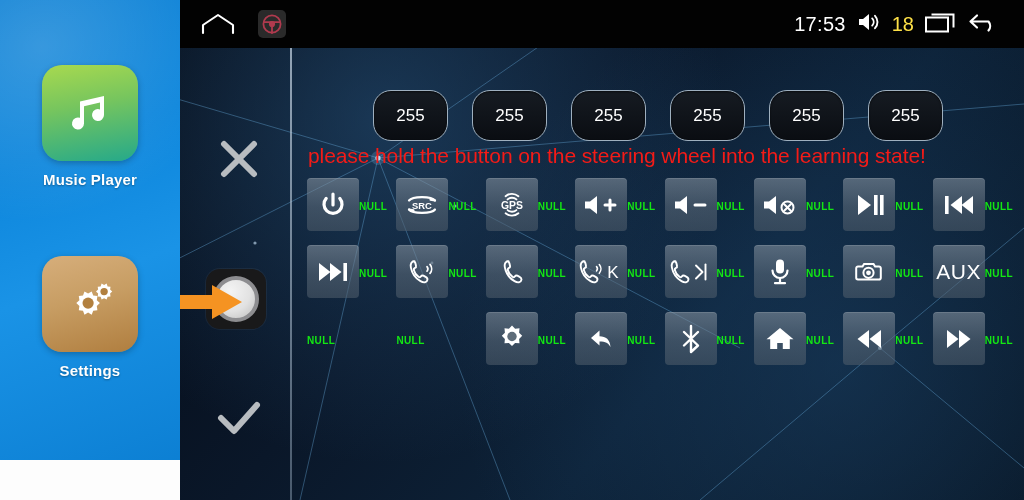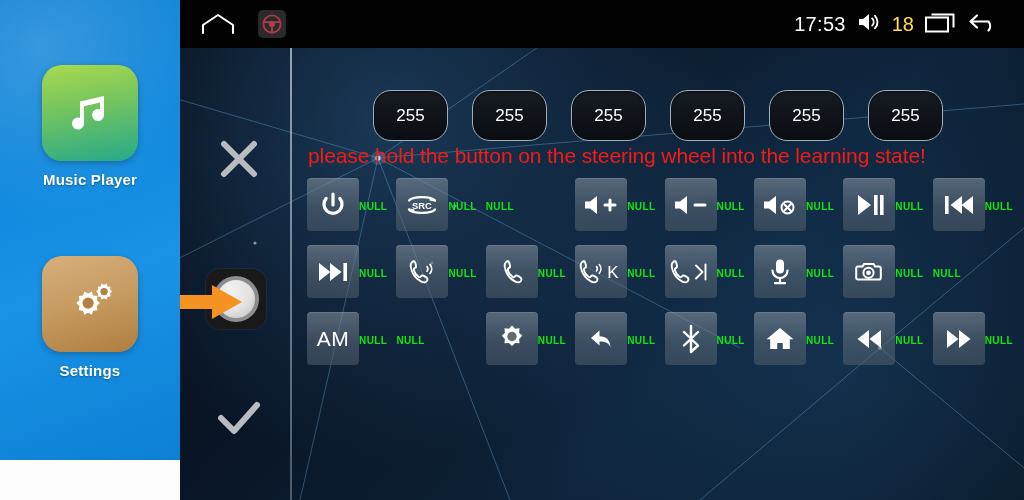--- a/index.html
+++ b/index.html
@@ -286,20 +286,31 @@
               <path d="M4 9.5C7.5 5 26.5 5 30 9.5" stroke="#fff" stroke-width="2.2" fill="none" stroke-linecap="round"></path>
               <path d="M4 18.5C7.5 23 26.5 23 30 18.5" stroke="#fff" stroke-width="2.2" fill="none" stroke-linecap="round"></path>
               <path d="M30 9.5l-4.5-.9M4 18.5l4.5.9" stroke="#fff" stroke-width="2.2" fill="none" stroke-linecap="round"></path>
               <text x="17" y="17.6" font-family="Liberation Sans, sans-serif" font-size="9.4" font-weight="bold" fill="#fff" text-anchor="middle">SRC</text>
             </svg>
           </div>
           <div class="key-null">NULL</div>
         </div>
 
         <div class="cell">
+          <div class="key">
+            <svg class="ico" width="30" height="30" viewBox="0 0 30 30" aria-hidden="true">
+              <g stroke="#fff" fill="none" stroke-linecap="round">
+                <path d="M8.6 6.2a10 10 0 0 1 12.8 0" stroke-width="1.9"></path>
+                <path d="M10.6 9.4a6.5 6.5 0 0 1 8.8 0" stroke-width="1.9"></path>
+                <path d="M8.6 23.3a10 10 0 0 0 12.8 0" stroke-width="1.9"></path>
+                <path d="M10.6 20.1a6.5 6.5 0 0 0 8.8 0" stroke-width="1.9"></path>
+              </g>
+              <text x="15" y="18.6" font-family="Liberation Sans, sans-serif" font-size="10.4" font-weight="bold" fill="#fff" text-anchor="middle">GPS</text>
+            </svg>
+          </div>
           <div class="key-null">NULL</div>
         </div>
 
         <div class="cell">
           <div class="key">
             <svg class="ico" width="38" height="24" viewBox="0 0 38 24" aria-hidden="true">
               <path d="M3 8.5h5L15 3v18l-7-5.5H3z" fill="#fff"></path>
               <path d="M23 12h10M28 7v10" stroke="#fff" stroke-width="3" stroke-linecap="round"></path>
             </svg>
           </div>
@@ -425,27 +436,27 @@
             <svg class="ico" width="30" height="28" viewBox="0 0 30 28" aria-hidden="true">
               <path d="M4 8.5h4.5l1.6-2.6h9.4l1.6 2.6H25a1.8 1.8 0 0 1 1.8 1.8v9.4A1.8 1.8 0 0 1 25 21.5H4a1.8 1.8 0 0 1-1.8-1.8v-9.4A1.8 1.8 0 0 1 4 8.5z" fill="none" stroke="#fff" stroke-width="2"></path>
               <circle cx="14.5" cy="14.8" r="5.1" fill="none" stroke="#fff" stroke-width="2"></circle>
               <circle cx="14.5" cy="14.8" r="2.4" fill="#fff"></circle>
             </svg>
           </div>
           <div class="key-null">NULL</div>
         </div>
 
         <div class="cell">
-          <div class="key-null">NULL</div>
-        </div>
-
-        <div class="cell">
-          <div class="key">
-            <span class="key-text">AM</span>
-          </div>
+          <div class="key">
+            <span class="key-text">AUX</span>
+          </div>
+          <div class="key-null">NULL</div>
+        </div>
+
+        <div class="cell">
           <div class="key-null">NULL</div>
         </div>
 
         <div class="cell">
           <div class="key-null">NULL</div>
         </div>
 
         <div class="cell">
           <div class="key">
             <svg class="ico" width="30" height="30" viewBox="0 0 30 30" aria-hidden="true">

